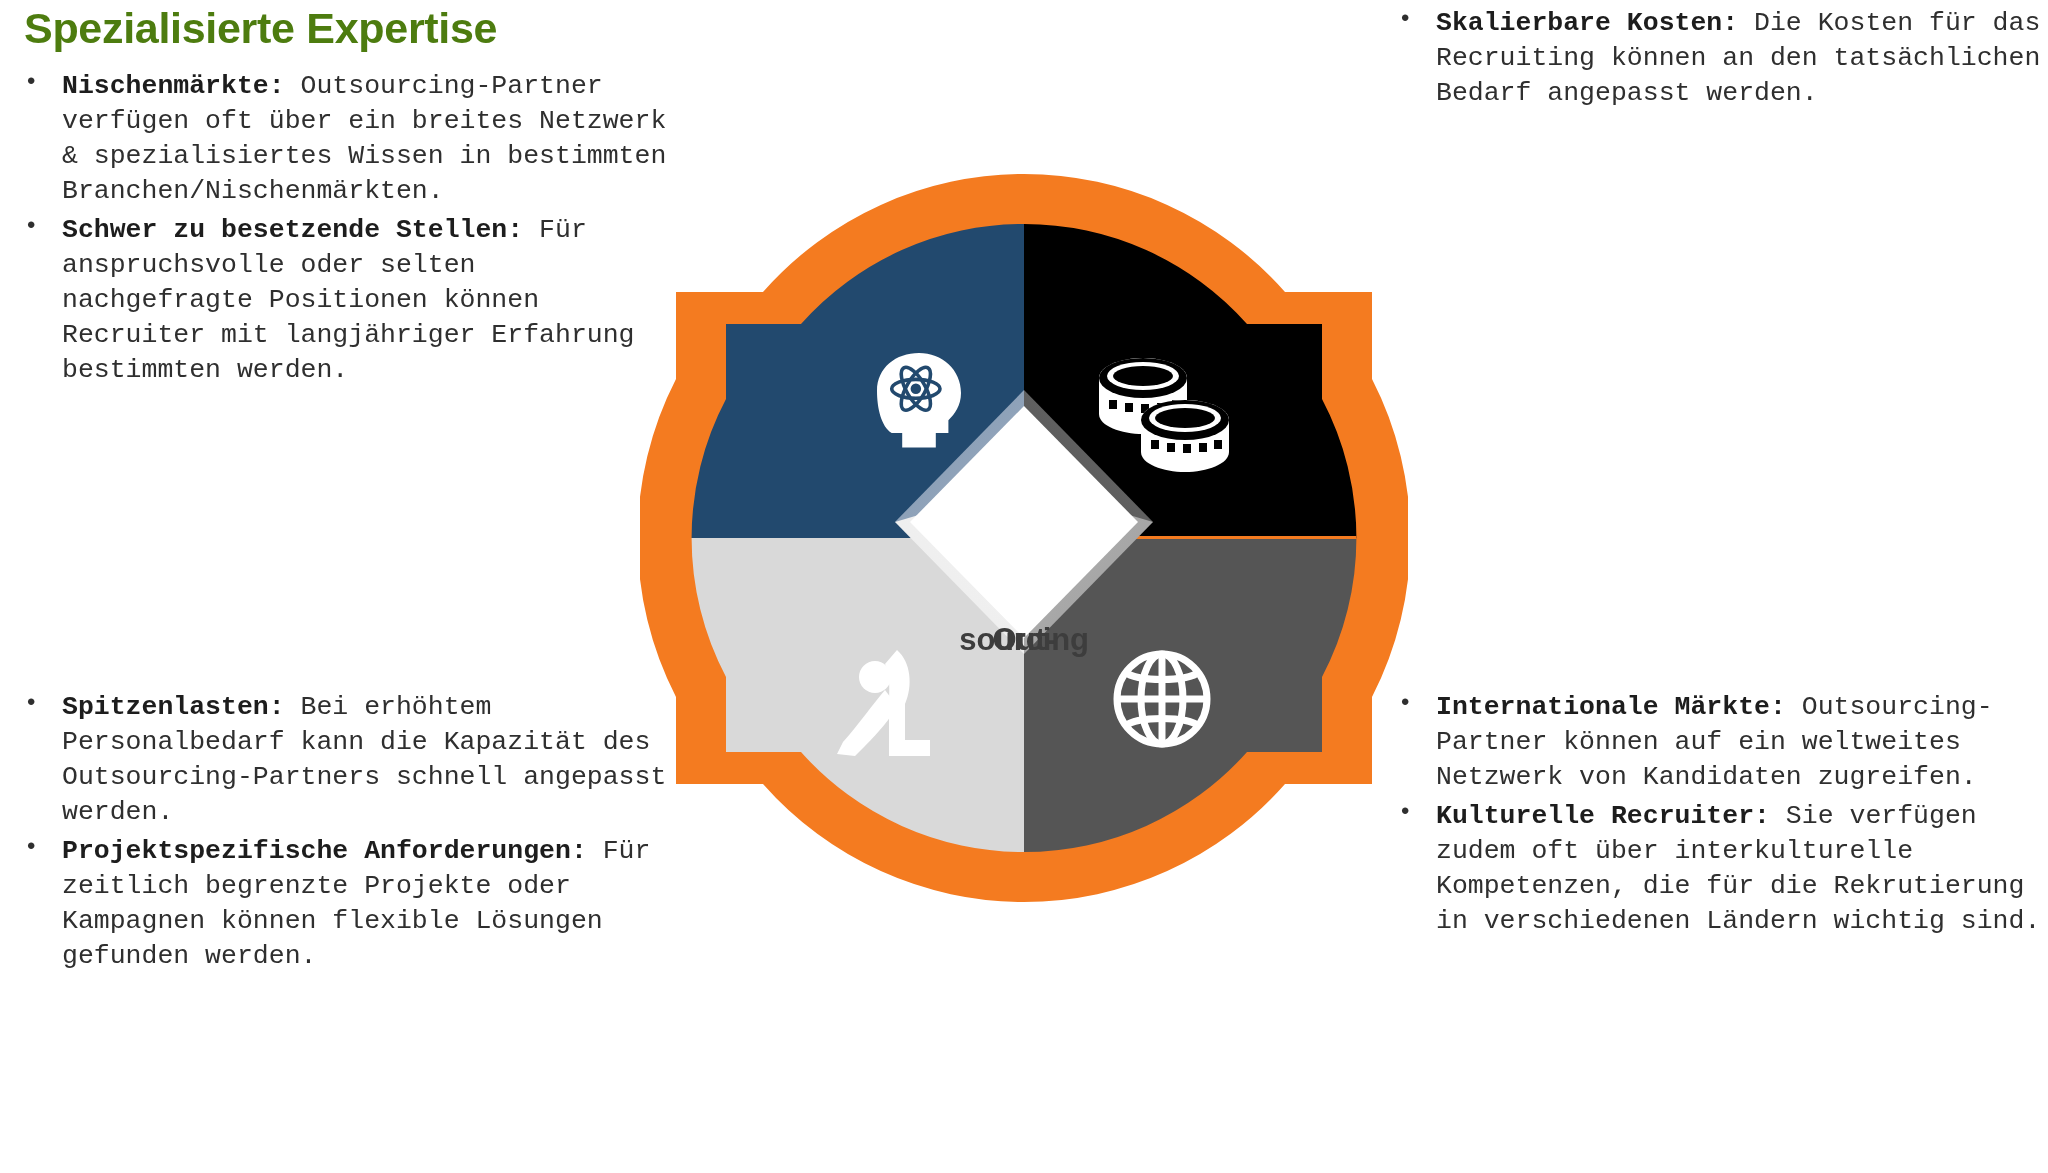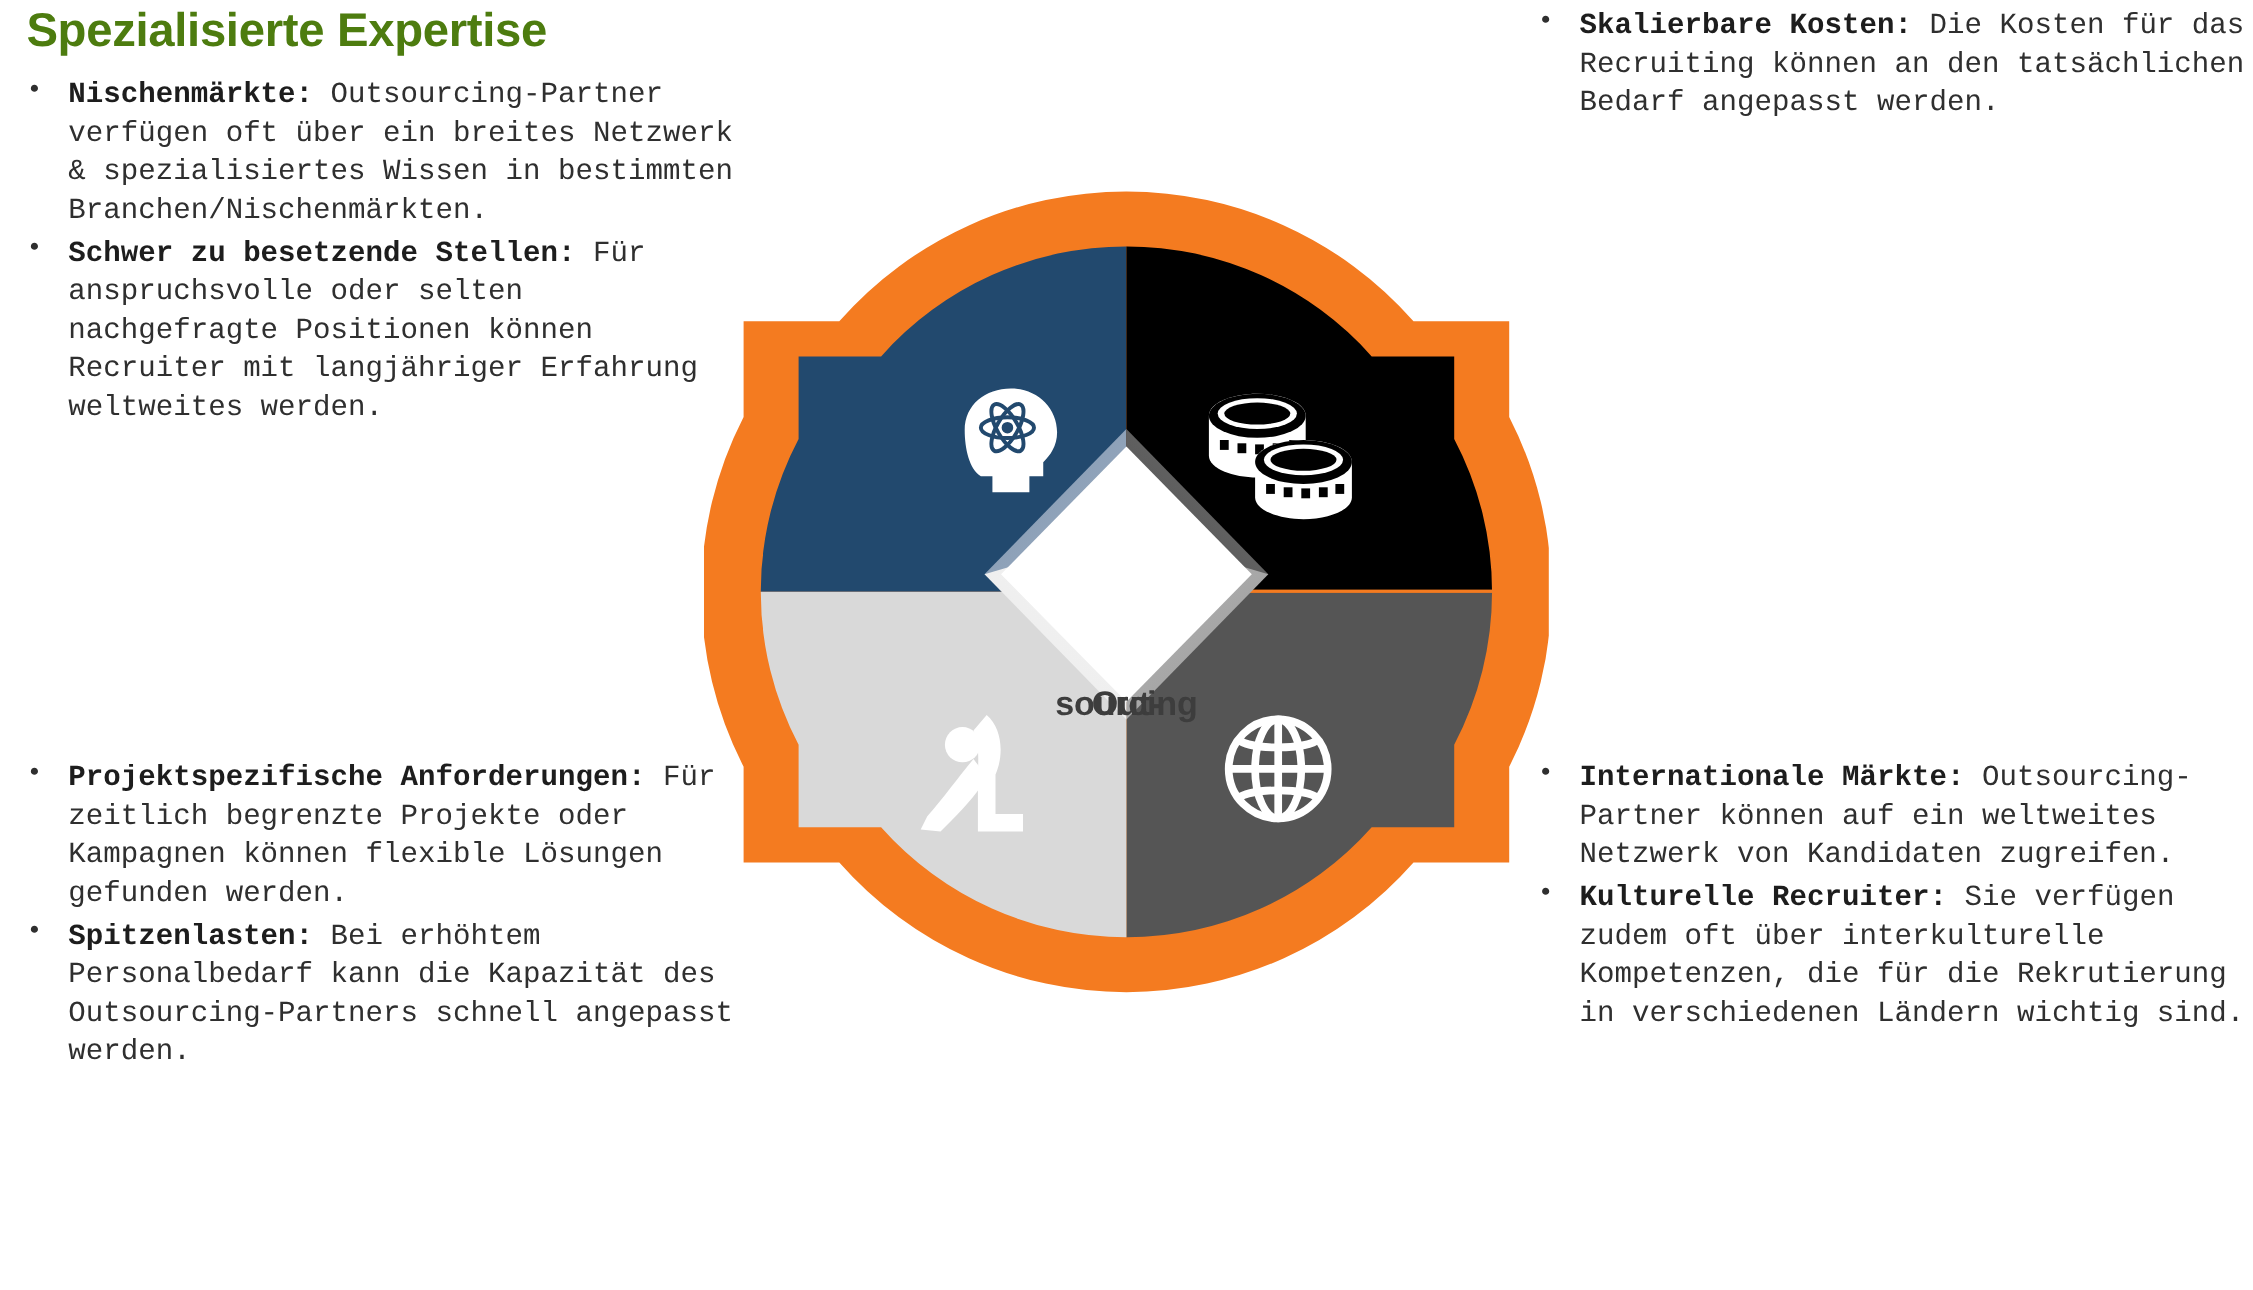--- a/index.html
+++ b/index.html
@@ -101,40 +101,40 @@
 </head>
 <body>
 
 <div class="block block-tl">
   <h2 class="heading">Spezialisierte Expertise</h2>
   <ul class="bullets">
     <li>
       <span class="lead">Nischenmärkte:</span><span> Outsourcing-Partner verfügen oft über ein breites Netzwerk &amp; spezialisiertes Wissen in bestimmten Branchen/Nischenmärkten.</span>
     </li>
     <li>
-      <span class="lead">Schwer zu besetzende Stellen:</span><span> Für anspruchsvolle oder selten nachgefragte Positionen können Recruiter mit langjähriger Erfahrung weltweites werden.</span>
+      <span class="lead">Schwer zu besetzende Stellen:</span><span> Für anspruchsvolle oder selten nachgefragte Positionen können Recruiter mit langjähriger Erfahrung bestimmten werden.</span>
     </li>
   </ul>
 </div>
 
 <div class="block block-tr">
   <ul class="bullets">
     <li>
       <span class="lead">Skalierbare Kosten:</span><span> Die Kosten für das Recruiting können an den tatsächlichen Bedarf angepasst werden.</span>
     </li>
   </ul>
 </div>
 
 <div class="block block-bl">
   <ul class="bullets">
     <li>
+      <span class="lead">Spitzenlasten:</span><span> Bei erhöhtem Personalbedarf kann die Kapazität des Outsourcing-Partners schnell angepasst werden.</span>
+    </li>
+    <li>
       <span class="lead">Projektspezifische Anforderungen:</span><span> Für zeitlich begrenzte Projekte oder Kampagnen können flexible Lösungen gefunden werden.</span>
-    </li>
-    <li>
-      <span class="lead">Spitzenlasten:</span><span> Bei erhöhtem Personalbedarf kann die Kapazität des Outsourcing-Partners schnell angepasst werden.</span>
     </li>
   </ul>
 </div>
 
 <div class="block block-br">
   <ul class="bullets">
     <li>
       <span class="lead">Internationale Märkte:</span><span> Outsourcing-Partner können auf ein weltweites Netzwerk von Kandidaten zugreifen.</span>
     </li>
     <li>

